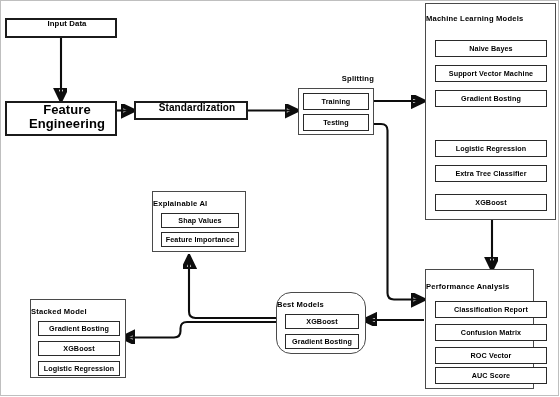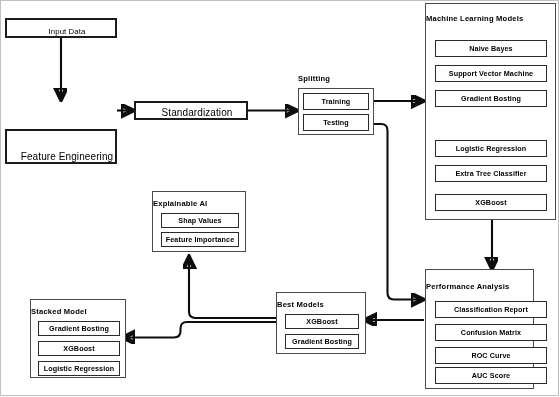--- a/index.html
+++ b/index.html
@@ -29,24 +29,24 @@
     pointer-events: none;
   }
 
   
   .node {
     position: absolute;
     box-sizing: border-box;
     background: #ffffff;
     border: 1.6px solid #1b1b1b;
     display: flex;
-    align-items: flex-end;
+    align-items: flex-start;
     justify-content: center;
     text-align: center;
-    font-weight: normal;
+    font-weight: bold;
     color: #000000;
     letter-spacing: 0.1px;
     line-height: 1.05;
     padding-left: 12px;
   }
   .node.heavy { border-width: 2px; }
 
   
   .panel {
     position: absolute;
@@ -78,21 +78,21 @@
     font-size: 7.2px;
     letter-spacing: 0.1px;
   }
 
   
   .float-label {
     position: absolute;
     font-weight: bold;
     color: #000000;
     font-size: 7.6px;
-    text-align: left;
+    text-align: right;
     letter-spacing: 0.2px;
   }
 
   svg#wires {
     position: absolute;
     left: 0;
     top: 0;
     width: 560px;
     height: 397px;
     overflow: visible;
@@ -134,21 +134,21 @@
 
     <path d="M276,318 L195.5,318 Q189,318 189,311.5 L189,258" marker-end="url(#ah)"></path>
 
     <path d="M276,322 L187,322 Q180.5,322 180.5,328.5 L180.5,331 Q180.5,337.5 174,337.5 L124,337.5" marker-end="url(#ah)"></path>
   </svg>
 
   <div class="node heavy" style="left:5px; top:18px; width:112px; height:20px; font-size:7.8px;">
     <span>Input Data</span>
   </div>
 
-  <div class="node heavy" style="left:5px; top:101px; width:112px; height:35px; font-size:10px;margin-top:28px;">
+  <div class="node heavy" style="left:5px; top:101px; width:112px; height:35px; font-size:13px;">
     <span>Feature Engineering</span>
   </div>
 
   <div class="node heavy" style="left:134px; top:101px; width:114px; height:19px; font-size:10px;">
     <span>Standardization</span>
   </div>
 
   <div class="float-label" style="left:298px; top:74px; width:76px;">Splitting</div>
 
   <div class="panel" style="left:298px; top:88px; width:76px; height:47px;">
@@ -186,28 +186,28 @@
   <div class="panel" style="left:425px; top:269px; width:109px; height:120px;">
     <div class="panel-title" style="top:12px;">Performance  Analysis</div>
 
     <div class="item" style="left:9px; top:31px; width:112px; height:17px;">
       <span>Classification Report</span>
     </div>
     <div class="item" style="left:9px; top:54px; width:112px; height:17px;">
       <span>Confusion Matrix</span>
     </div>
     <div class="item" style="left:9px; top:77px; width:112px; height:17px;">
-      <span>ROC Curve</span>
+      <span>ROC Vector</span>
     </div>
     <div class="item" style="left:9px; top:97px; width:112px; height:17px;">
       <span>AUC Score</span>
     </div>
   </div>
 
-  <div class="panel" style="left:276px; top:292px; width:90px; height:62px;">
+  <div class="panel" style="left:276px; top:292px; width:90px; height:62px;border-radius:15px;">
     <div class="panel-title" style="top:7px;">Best Models</div>
 
     <div class="item" style="left:8px; top:21px; width:74px; height:15px;">
       <span>XGBoost</span>
     </div>
     <div class="item" style="left:8px; top:41px; width:74px; height:15px;">
       <span>Gradient Bosting</span>
     </div>
   </div>
 

